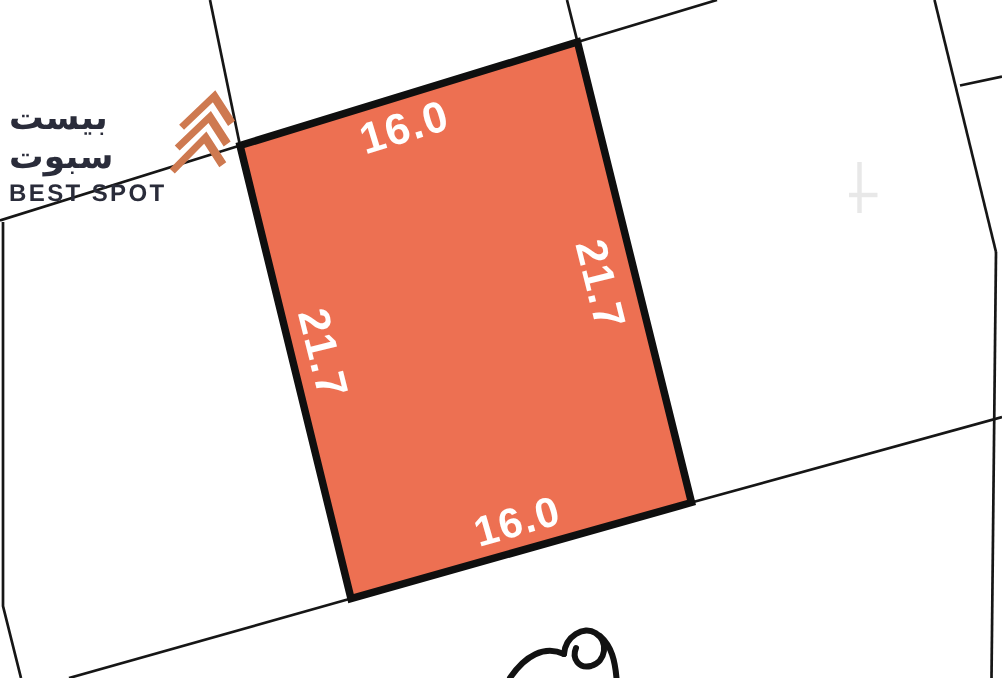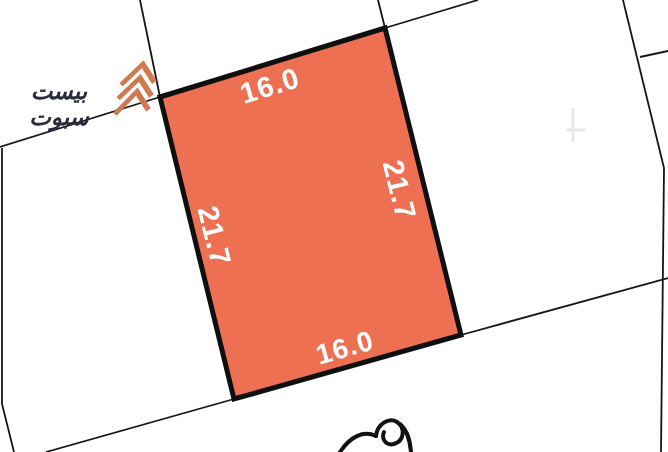--- a/index.html
+++ b/index.html
@@ -28,22 +28,22 @@
     font-size:29px;
     letter-spacing:1px;
     white-space:nowrap;
     user-select:none;
   }
   .dim-top{left:270px;top:86px;transform:translate(-50%,-50%) rotate(-17deg);}
   .dim-right{left:399px;top:190px;transform:translate(-50%,-50%) rotate(76deg);}
   .dim-left{left:214px;top:236px;transform:translate(-50%,-50%) rotate(76deg);}
   .dim-bottom{left:345px;top:348px;transform:translate(-50%,-50%) rotate(-16deg);font-size:28px;}
   #logo{
-    position:absolute;left:6px;top:78px;width:106px;
-    text-align:center;color:var(--logo-text,#2A2C3A);font-style:italic;
+    position:absolute;left:6px;top:66px;width:106px;
+    text-align:left;color:var(--logo-text,#2A2C3A);
   }
   #logo .ar{
     font-family:"DejaVu Sans",sans-serif;
     direction:rtl;
     font-size:23px;font-weight:700;line-height:1.15;
   }
   #logo .en{
     font-family:"Liberation Sans",sans-serif;
     font-size:16px;font-weight:700;letter-spacing:1.6px;
     margin-top:2px;
@@ -77,20 +77,21 @@
 
     <g class="squiggle">
       <path d="M 340 452 C 350 437, 363 430, 376 436"></path>
       <path d="M 376 436 C 377 424, 389 417, 397 422 C 406 428, 404 441, 394 444 C 386 446, 381 439, 384 432"></path>
       <path d="M 400 424 C 408 431, 410 441, 411 452"></path>
     </g>
   </svg>
 
   <div id="logo">
     <div class="ar">بيست سبوت</div>
+    <div class="en">BEST SPOT</div>
   </div>
   <svg id="logo-mark" width="50" height="70" viewBox="0 0 58 70">
     <g transform="translate(16,0) skewX(-12)">
       <path class="logo-mark-stroke" d="M3 29 L23 5 L41 26"></path>
       <path class="logo-mark-stroke" d="M3 45 L23 21 L41 42"></path>
       <path class="logo-mark-stroke" d="M3 63 L23 37 L41 58"></path>
     </g>
   </svg>
 
   <div class="dim dim-top">16.0</div>

